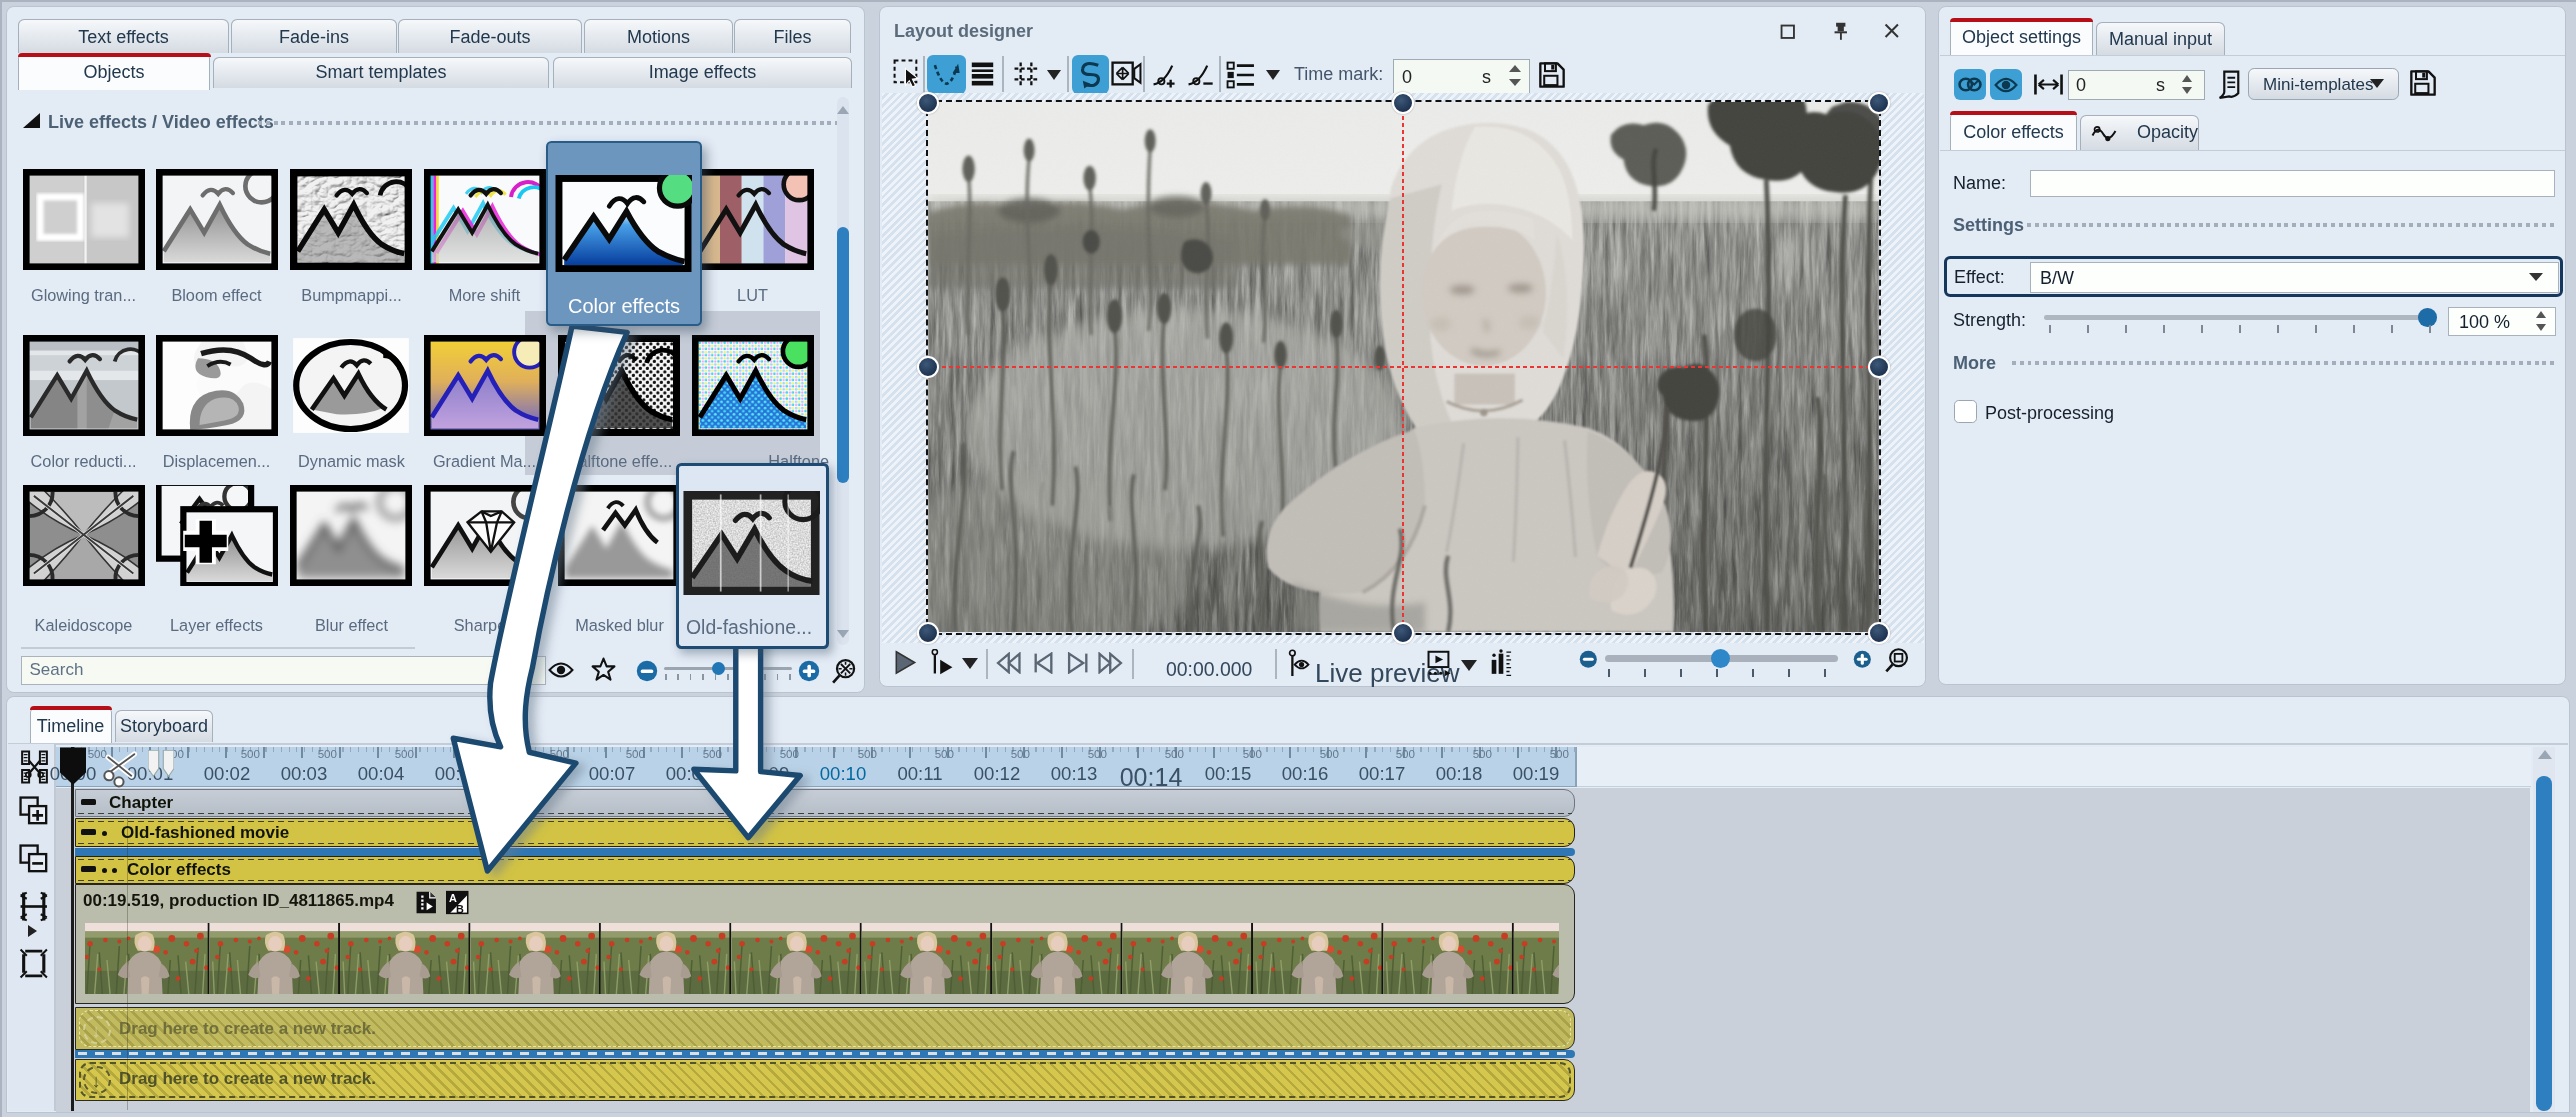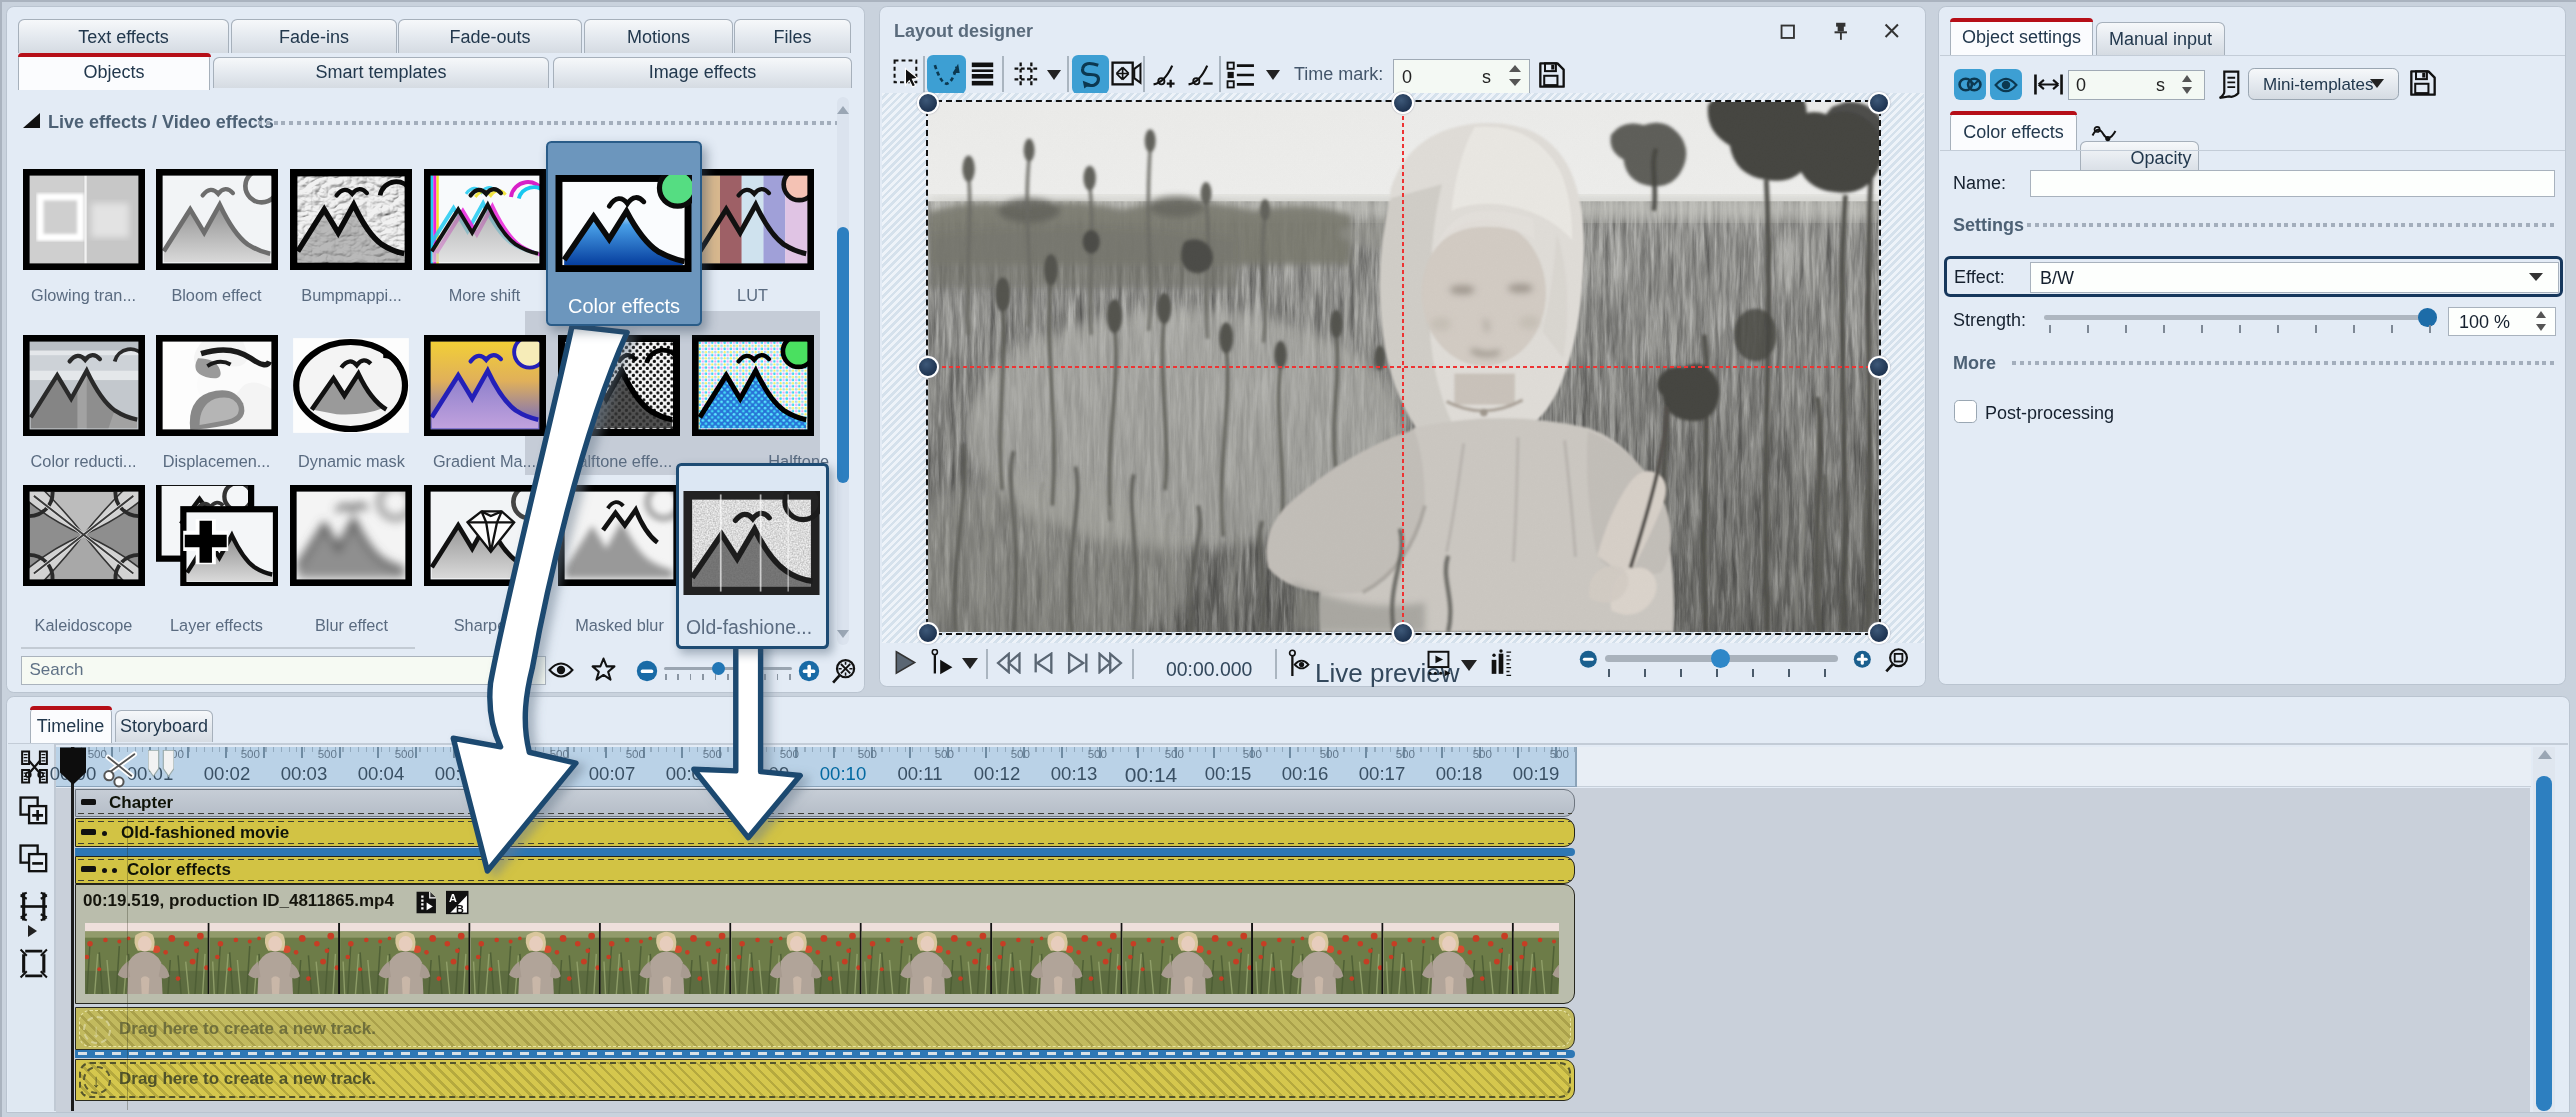--- a/index.html
+++ b/index.html
@@ -699,21 +699,21 @@
     <path d="M12 10 h10 M12 16 h10 M12 22 h10" stroke="#111" stroke-width="2.4"></path>
   </svg>
 <div class="tab" style="left:2248px;top:68px;width:151px;height:32px;font-size:17px;line-height:31px;border:1.2px solid #9aa6b2;border-radius:6.2px;text-align:left;padding-left:14px;">Mini-templates</div>
 <div class="abs" style="left:2370px;top:79px;width:0;height:0;border-left:7px solid transparent;border-right:7px solid transparent;border-top:9.3px solid #222;"></div>
 <svg class="abs" style="left:2409px;top:69px" width="28" height="28" viewBox="0 0 36 36">
     <path d="M3 3 h22 l8 8 v22 h-30 Z" fill="none" stroke="#111" stroke-width="3" stroke-linejoin="round"></path>
     <rect x="9" y="3" width="14" height="10" fill="none" stroke="#111" stroke-width="2.6"></rect>
     <rect x="17" y="5" width="4" height="6" fill="#111"></rect>
     <rect x="8" y="19" width="17" height="12" fill="none" stroke="#111" stroke-width="2.6"></rect>
   </svg>
-<div class="tab" style="left:2080px;top:115px;width:119px;height:35px;font-size:18px;line-height:33px;text-align:center;padding-left:43px;margin-top:26px;">Opacity</div>
+<div class="tab" style="left:2080px;top:115px;width:119px;height:35px;font-size:18px;line-height:33px;text-align:right;padding-left:43px;">Opacity</div>
 <svg class="abs" style="left:2091px;top:123px" width="26" height="22" viewBox="0 0 34 28">
     <path d="M2 16 Q9 2 16 14 Q23 26 32 10" fill="none" stroke="#111" stroke-width="2.6"></path>
     <circle cx="8" cy="8" r="3.4" fill="none" stroke="#111" stroke-width="2.2"></circle>
     <circle cx="22" cy="20" r="3.4" fill="#111"></circle>
   </svg>
 <div class="tabactive" style="left:1950px;top:113px;width:127px;height:38px;font-size:18px;line-height:36px;">Color effects</div>
 <div class="redtop" style="left:1950px;top:111px;width:127px;height:3.9px;"></div>
 <div class="abs" style="left:1940px;top:150px;width:625px;height:1.2px;background:#c3ccd7;"></div>
 <div class="abs" style="left:1953px;top:173px;font-size:18px;color:#15202e;">Name:</div>
 <div class="abs" style="left:2030px;top:170px;width:525px;height:27px;background:#fdfffd;border:1.2px solid #a8b2bd;"></div>
@@ -776,21 +776,21 @@
 <div class="abs" style="left:346px;top:763px;width:70px;text-align:center;font-size:18.6px;color:#3a5064;">00:04</div>
 <div class="abs" style="left:423px;top:763px;width:70px;text-align:center;font-size:18.6px;color:#3a5064;">00:05</div>
 <div class="abs" style="left:500px;top:763px;width:70px;text-align:center;font-size:18.6px;color:#3a5064;">00:06</div>
 <div class="abs" style="left:577px;top:763px;width:70px;text-align:center;font-size:18.6px;color:#3a5064;">00:07</div>
 <div class="abs" style="left:654px;top:763px;width:70px;text-align:center;font-size:18.6px;color:#3a5064;">00:08</div>
 <div class="abs" style="left:731px;top:763px;width:70px;text-align:center;font-size:18.6px;color:#3a5064;">00:09</div>
 <div class="abs" style="left:808px;top:763px;width:70px;text-align:center;font-size:18.6px;color:#0369a1;">00:10</div>
 <div class="abs" style="left:885px;top:763px;width:70px;text-align:center;font-size:18.6px;color:#3a5064;">00:11</div>
 <div class="abs" style="left:962px;top:763px;width:70px;text-align:center;font-size:18.6px;color:#3a5064;">00:12</div>
 <div class="abs" style="left:1039px;top:763px;width:70px;text-align:center;font-size:18.6px;color:#3a5064;">00:13</div>
-<div class="abs" style="left:1116px;top:763px;width:70px;text-align:center;font-size:21px;color:#3a5064;">00:14</div>
+<div class="abs" style="left:1116px;top:763px;width:70px;text-align:center;font-size:25px;color:#3a5064;">00:14</div>
 <div class="abs" style="left:1193px;top:763px;width:70px;text-align:center;font-size:18.6px;color:#3a5064;">00:15</div>
 <div class="abs" style="left:1270px;top:763px;width:70px;text-align:center;font-size:18.6px;color:#3a5064;">00:16</div>
 <div class="abs" style="left:1347px;top:763px;width:70px;text-align:center;font-size:18.6px;color:#3a5064;">00:17</div>
 <div class="abs" style="left:1424px;top:763px;width:70px;text-align:center;font-size:18.6px;color:#3a5064;">00:18</div>
 <div class="abs" style="left:1501px;top:763px;width:70px;text-align:center;font-size:18.6px;color:#3a5064;">00:19</div>
 <div class="trk" style="left:75px;top:789px;width:1500px;height:28px;background:linear-gradient(#c6cdd6,#b5bdc7);border:1.2px solid #6e7680;">
     <div class="abs" style="left:2.3px;right:2.3px;bottom:2.3px;background:repeating-linear-gradient(90deg,#3f3f33 0 6.2px,transparent 6.2px 10px);height:0.9px;"></div>
     <div class="abs" style="left:5.4px;top:9.3px;width:14.7px;height:6.2px;background:#111;border-radius:1.6px;"></div>
     <div class="tracktext abs" style="left:33px;top:3.1px;">Chapter</div>
   </div>

